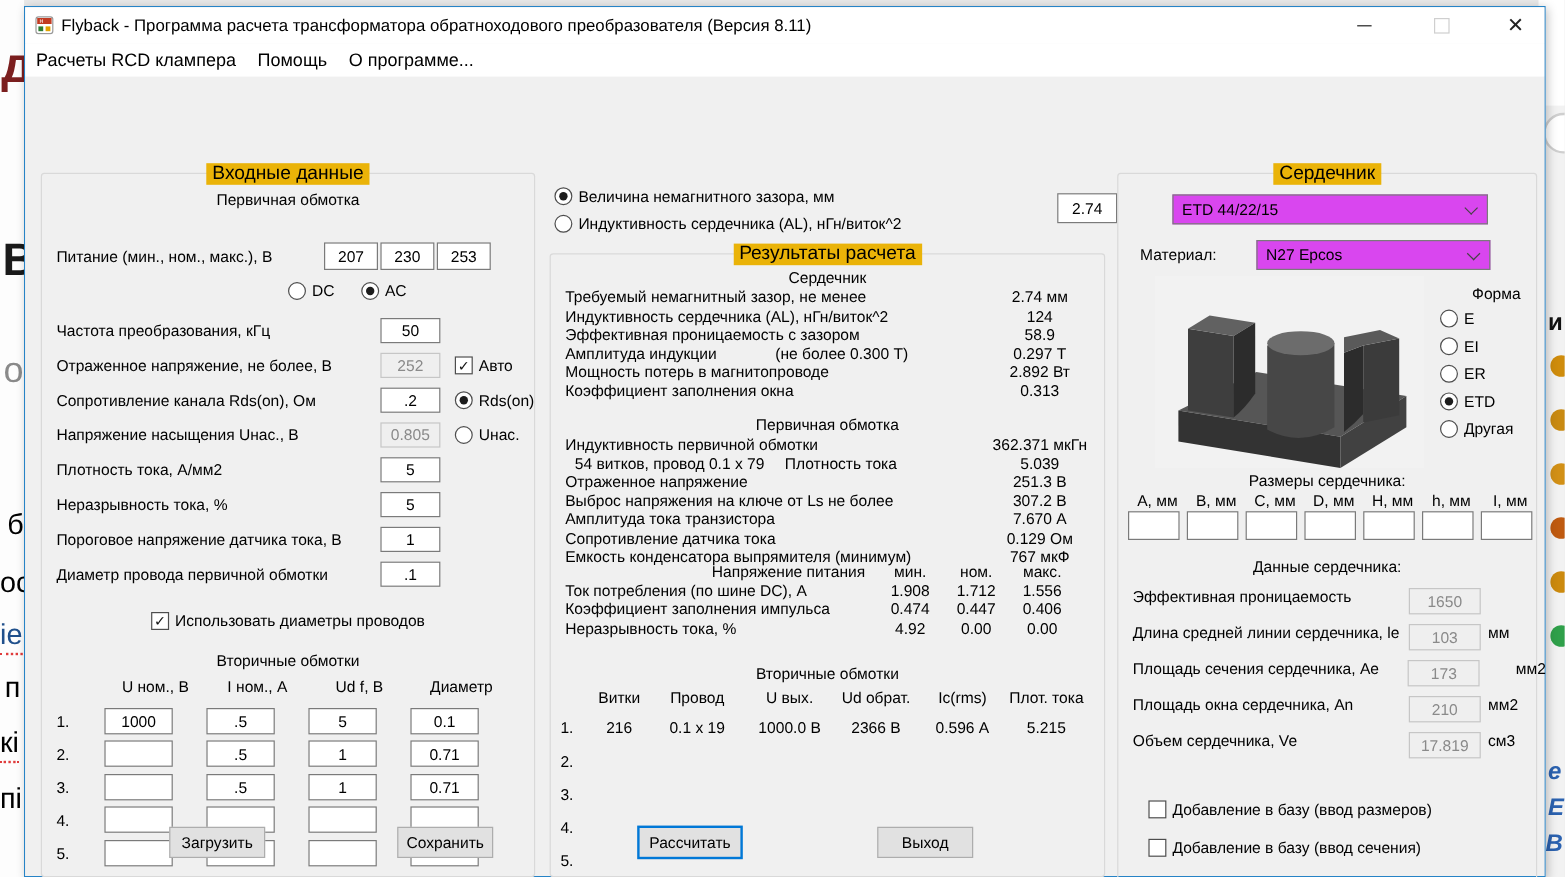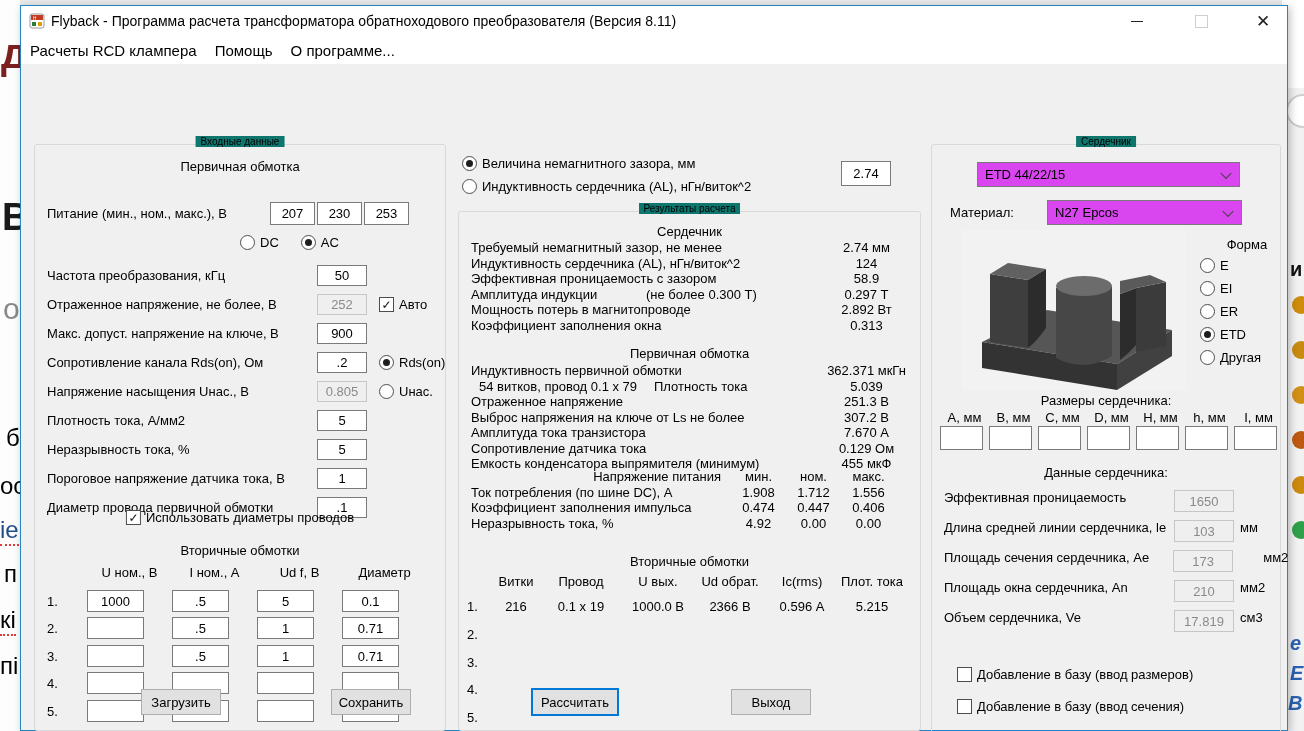--- a/index.html
+++ b/index.html
@@ -42,22 +42,22 @@
   .wmin{right:130px;}
   .wmin .bar{width:12px;border-top:1.5px solid #222;display:inline-block;}
   .wmax{right:66px;color:#cfcfcf;}
   .wmax .sq{width:11px;height:11px;border:1px solid #cfcfcf;display:inline-block;}
   .wclose{right:4px;color:#222;font-size:17px;}
   .menubar{position:absolute;left:0;top:30px;right:0;height:28px;background:#ffffff;display:flex;align-items:center;font-size:15px;}
   .menuitem{padding:0 9px;white-space:nowrap;}
   .client{position:absolute;left:0;top:58px;right:0;bottom:0;background:#f0f0f0;}
   
   .gbox{position:absolute;border:1px solid #d9d9d9;border-radius:3px;box-sizing:border-box;}
-  .gtitle{position:absolute;top:-9px;left:50%;transform:translateX(-50%);background:#0f766e;
-          padding:0 5px;font-size:10px;white-space:nowrap;}
+  .gtitle{position:absolute;top:-9px;left:50%;transform:translateX(-50%);background:#eab308;
+          padding:0 5px;font-size:16px;white-space:nowrap;}
   .ctr{position:absolute;left:0;right:0;text-align:center;font-size:13px;white-space:nowrap;}
   input.tf{position:relative;box-sizing:border-box;border:1px solid #7a7a7a;background:#fff;
            font-family:"Liberation Sans",sans-serif;font-size:13px;text-align:center;padding:0;}
   input.tf.dis{background:#efefef;border-color:#c6c6c6;color:#8a8a8a;}
   .btn{position:absolute;box-sizing:border-box;background:#e1e1e1;border:1px solid #adadad;
        font-size:13px;display:flex;align-items:center;justify-content:center;white-space:nowrap;}
   .btn.focus{border:2px solid #0078d7;}
   .rad,.chk{display:inline-flex;align-items:center;font-size:13px;white-space:nowrap;}
   .rad .dot{width:13px;height:13px;border:1px solid #4d4d4d;border-radius:50%;background:#fff;
             display:inline-flex;align-items:center;justify-content:center;margin-right:5px;flex:none;}
@@ -84,21 +84,21 @@
   .sechead{position:absolute;left:12px;top:420px;display:flex;font-size:13px;}
   .sechead .sp{width:40px;}
   .sechead .c{width:85px;text-align:center;}
   .secrow{position:absolute;left:12px;display:flex;align-items:center;font-size:13px;}
   .secrow .num{width:26px;}
   .secrow input{width:57px;height:22px;margin-right:28px;}
   .secrow input:first-of-type{margin-left:14px;}
   
   .gapopt1{position:absolute;left:441px;top:92px;}
   .gapopt2{position:absolute;left:441px;top:115px;}
-  .gapval{position:absolute;left:820px;top:97px;width:50px;height:25px;}
+  .gapval{position:absolute;left:860px;top:97px;width:50px;height:25px;}
   .rgbox{left:437px;top:147px;width:463px;height:520px;}
   .rsec{position:absolute;left:12px;width:443px;font-size:13px;}
   .rrow{display:flex;align-items:center;line-height:15.5px;white-space:nowrap;}
   .rrow .rl{flex:1;}
   .rrow.withmid .rl{flex:none;width:175px;}
   .rrow.withmid .rm{flex:1;}
   .rrow .rl.ind{padding-left:8px;}
   .rrow .rv{width:95px;text-align:center;flex:none;}
   .suphead,.suprrow{display:flex;line-height:15.5px;white-space:nowrap;}
   .suphead .sl{flex:1;text-align:right;padding-right:10px;}
@@ -218,25 +218,20 @@
           <span class="lbl">Отраженное напряжение, не более, В</span>
           <input class="tf dis" value="252" style="">
           <span class="ext">
               <span class="chk on">
                 <span class="box"></span>
                 <span>Авто</span>
               </span>
             </span>
         </div>
         <div class="frow">
-          <span class="lbl">Макс. допуст. напряжение на ключе, В</span>
-          <input class="tf" value="900" style="">
-            <span class="ext"></span>
-        </div>
-        <div class="frow">
           <span class="lbl">Сопротивление канала Rds(on), Ом</span>
           <input class="tf" value=".2" style="">
           <span class="ext">
               <span class="rad on">
                 <span class="dot"></span>
                 <span>Rds(on)</span>
               </span>
             </span>
         </div>
         <div class="frow">
@@ -389,21 +384,21 @@
         <div class="rrow">
             <span class="rl">Амплитуда тока транзистора</span>
             <span class="rv">7.670 А</span>
           </div>
         <div class="rrow">
             <span class="rl">Сопротивление датчика тока</span>
             <span class="rv">0.129 Ом</span>
           </div>
         <div class="rrow">
             <span class="rl">Емкость конденсатора выпрямителя (минимум)</span>
-            <span class="rv">455 мкФ</span>
+            <span class="rv">767 мкФ</span>
           </div>
       </div>
 
       <div class="rsec" style="top:257px;">
         <div class="suphead">
           <span class="sl">Напряжение питания</span>
           <span class="sc">мин.</span>
           <span class="sc">ном.</span>
           <span class="sc">макс.</span>
           <span class="tail"></span>

